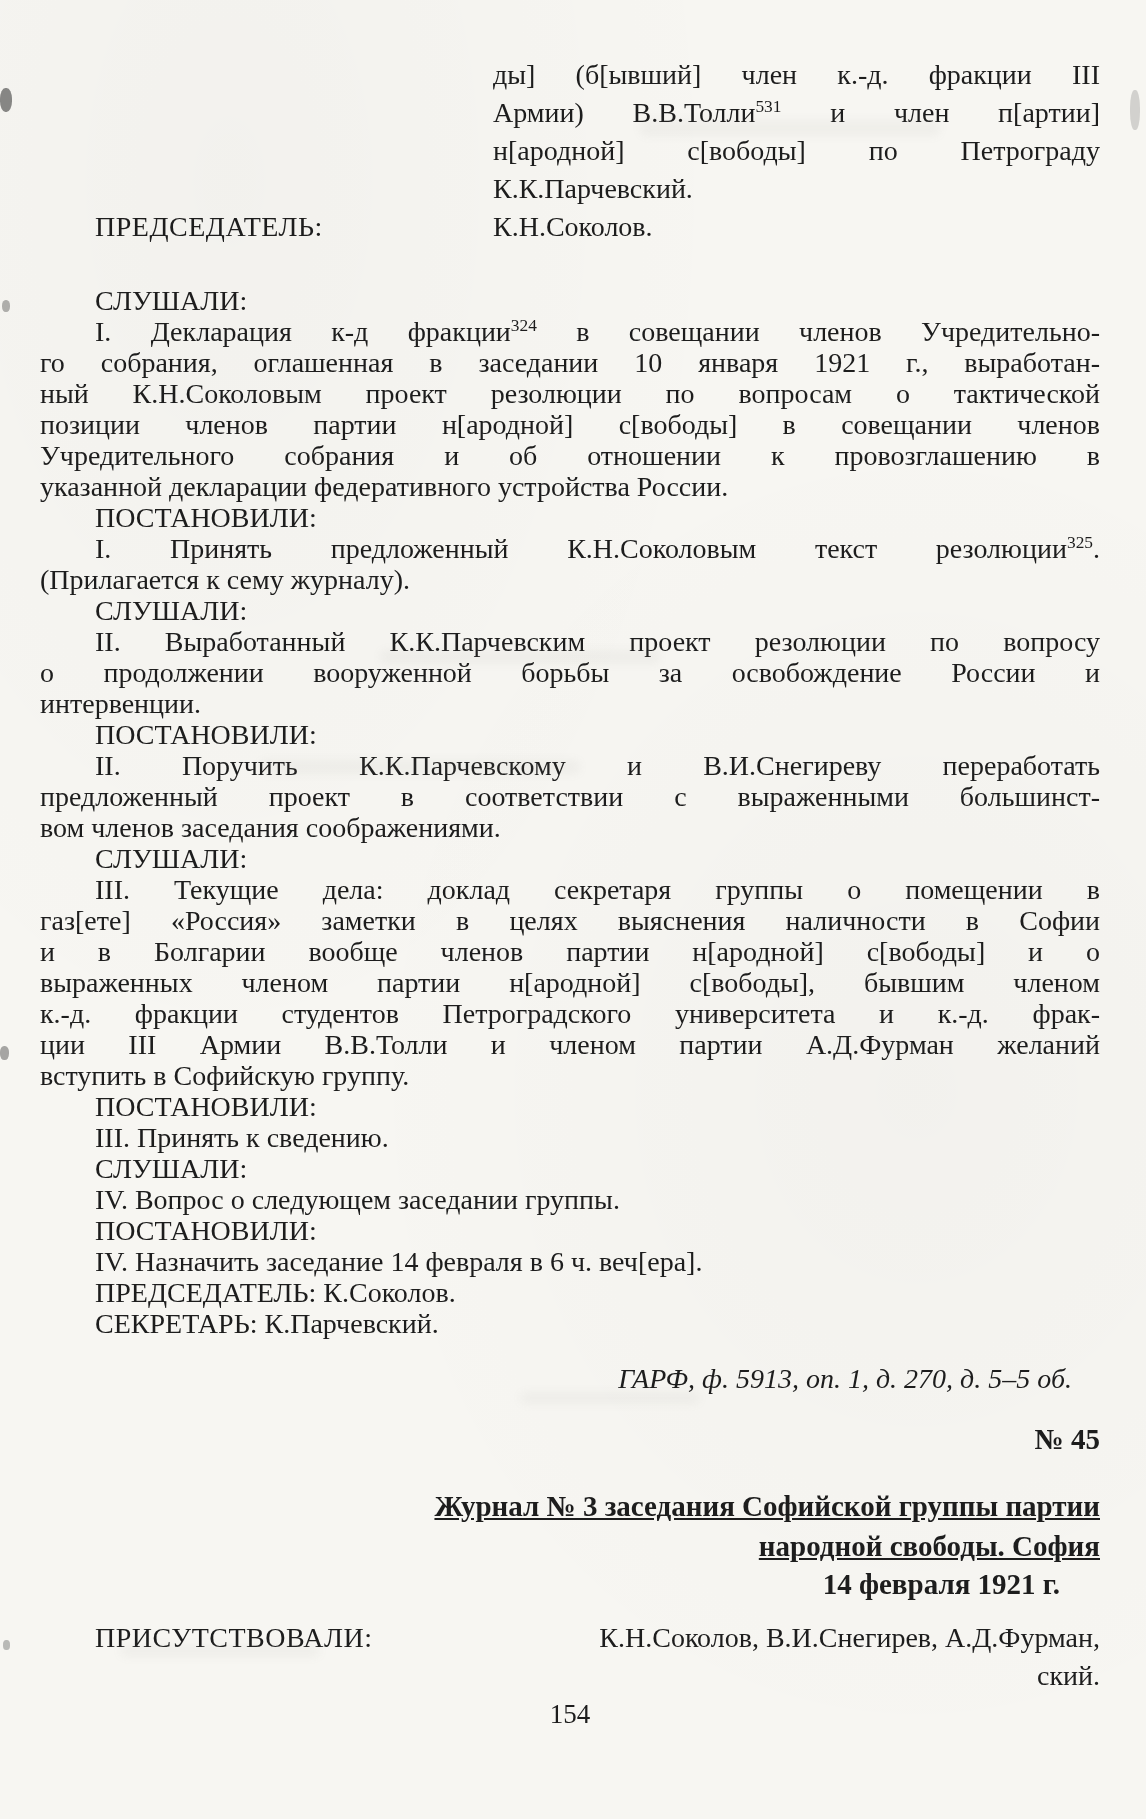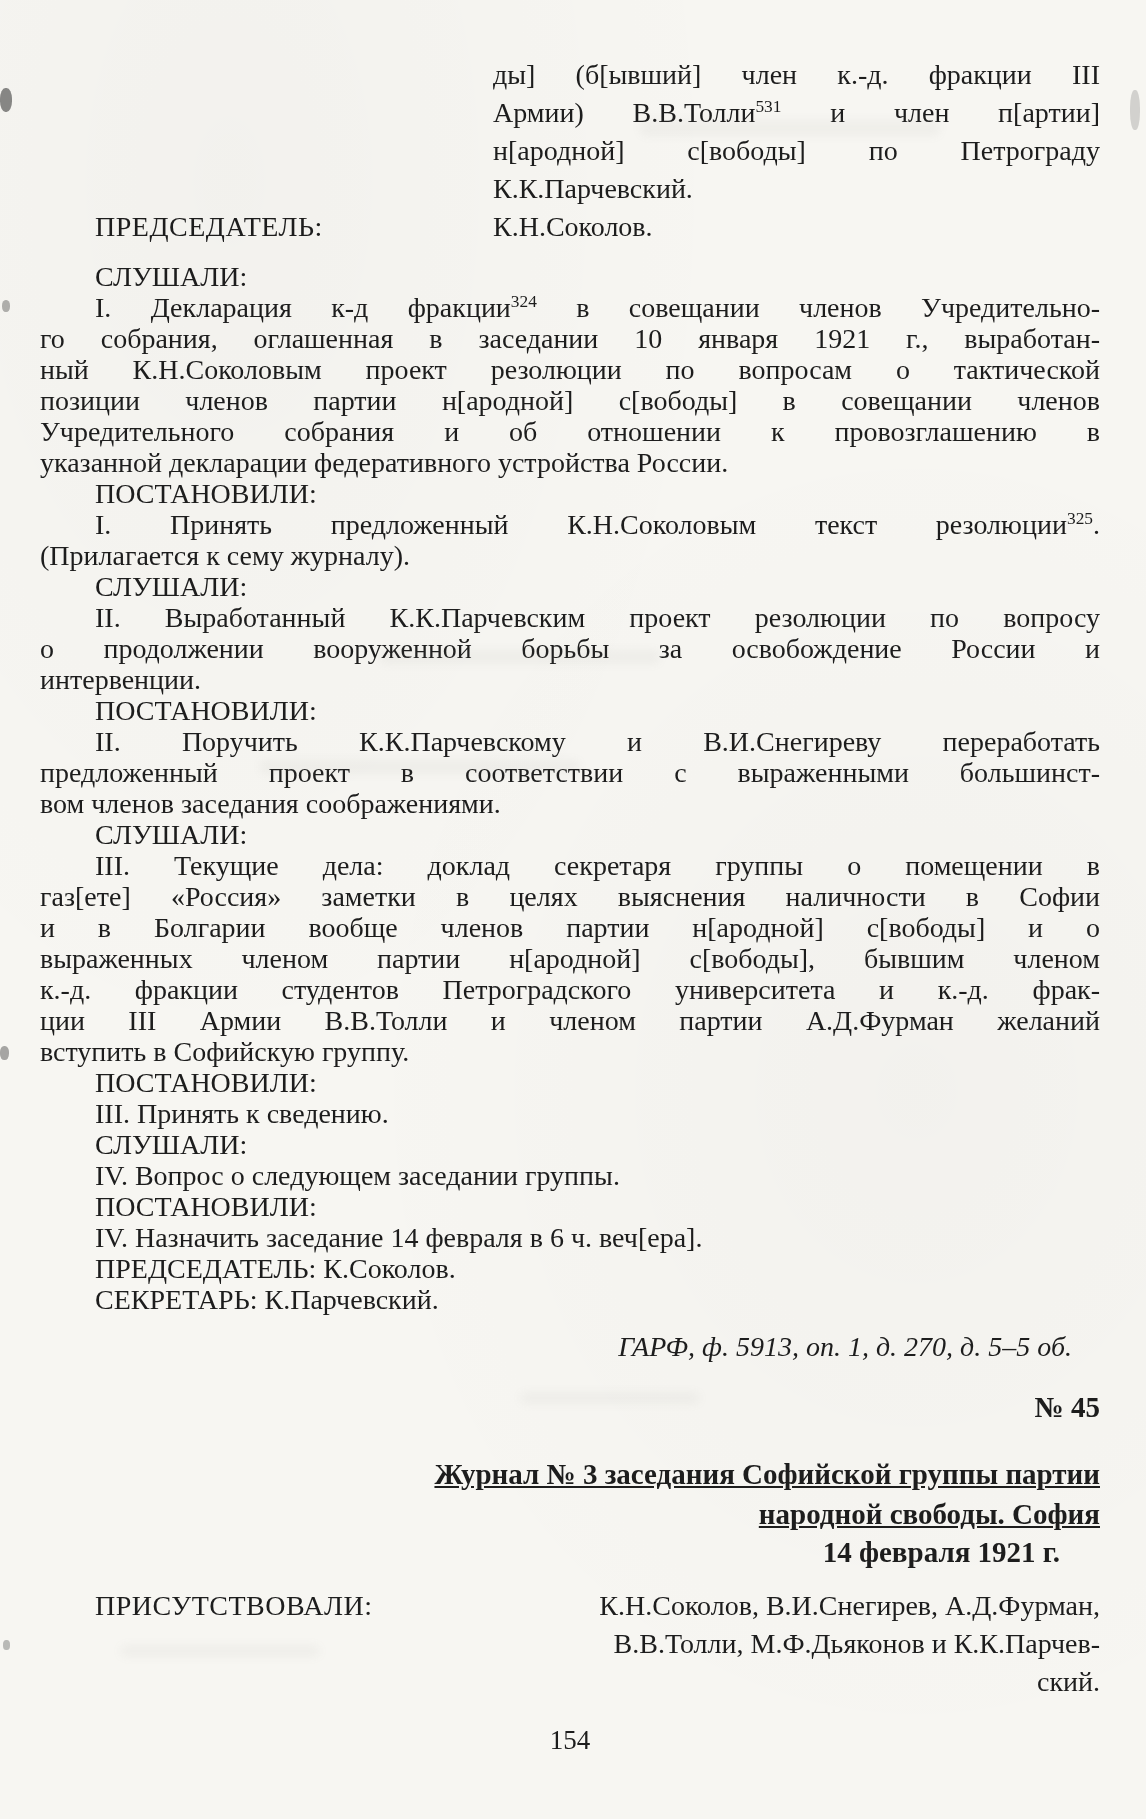--- a/index.html
+++ b/index.html
@@ -18,37 +18,37 @@
       radial-gradient(ellipse at 80% 60%, rgba(0,0,0,0.02), transparent 45%),
       #f7f6f2;
     color:#1d1d1d;
     overflow:hidden;
   }
   
   .header-block{display:flex;font-size:28px;line-height:38px;}
   .hb-label{flex:0 0 453px;box-sizing:border-box;padding-left:55px;display:flex;align-items:flex-end;letter-spacing:.5px;}
   .hb-lines{flex:1;min-width:0;}
   
-  .body-text{margin-top:15px;font-size:28px;line-height:31px;}
+  .body-text{margin-top:39px;font-size:28px;line-height:31px;}
   .line{white-space:normal;}
   .line.j{text-align:justify;text-align-last:justify;}
   .line.indent{padding-left:55px;}
   sup{font-size:0.62em;line-height:0;vertical-align:super;}
   
-  .source{margin-top:16px;font-size:28px;font-style:italic;text-align:right;padding-right:28px;}
+  .source{margin-top:24px;font-size:28px;font-style:italic;text-align:right;padding-right:28px;}
   
   .doc-number{margin-top:28px;text-align:right;font-weight:bold;font-size:29px;}
   .doc-title{margin-top:30px;text-align:right;font-weight:bold;font-size:29px;line-height:40px;text-decoration:underline;}
   .doc-date{margin-top:2px;text-align:right;font-weight:bold;font-size:29px;padding-right:40px;}
   
   .attendees{display:flex;margin-top:18px;font-size:28px;line-height:38px;}
   .at-label{flex:0 0 453px;box-sizing:border-box;padding-left:55px;letter-spacing:.5px;font-family:Liberation Serif, serif;}
   .at-lines{flex:1;min-width:0;text-align:right;}
   
-  .page-number{margin-top:24px;text-align:center;font-size:27px;}
+  .page-number{margin-top:4px;text-align:center;font-size:27px;}
   
   .speck{position:absolute;background:#2c2c2c;border-radius:45%;}
   .ghost{position:absolute;background:#8a8a84;opacity:.07;filter:blur(5px);border-radius:6px;}
 </style>
 </head>
 <body>
 
 <div class="page">
 
   <div class="speck" style="left:0;top:88px;width:12px;height:24px;opacity:.55;"></div>
@@ -154,20 +154,19 @@
   <div class="doc-title">
     <div>Журнал № 3 заседания Софийской группы партии</div>
     <div>народной свободы. София</div>
   </div>
   <div class="doc-date">14 февраля 1921 г.</div>
 
   <div class="attendees">
     <div class="at-label">ПРИСУТСТВОВАЛИ:</div>
     <div class="at-lines">
       <div class="line">К.Н.Соколов, В.И.Снегирев, А.Д.Фурман,</div>
-      <div class="line">В.В.Толли, М.Ф.Дьяконов и К.К.Парчев-</div>
       <div class="line">ский.</div>
     </div>
   </div>
 
   <div class="page-number">154</div>
 
 </div>
 
 </body></html>

